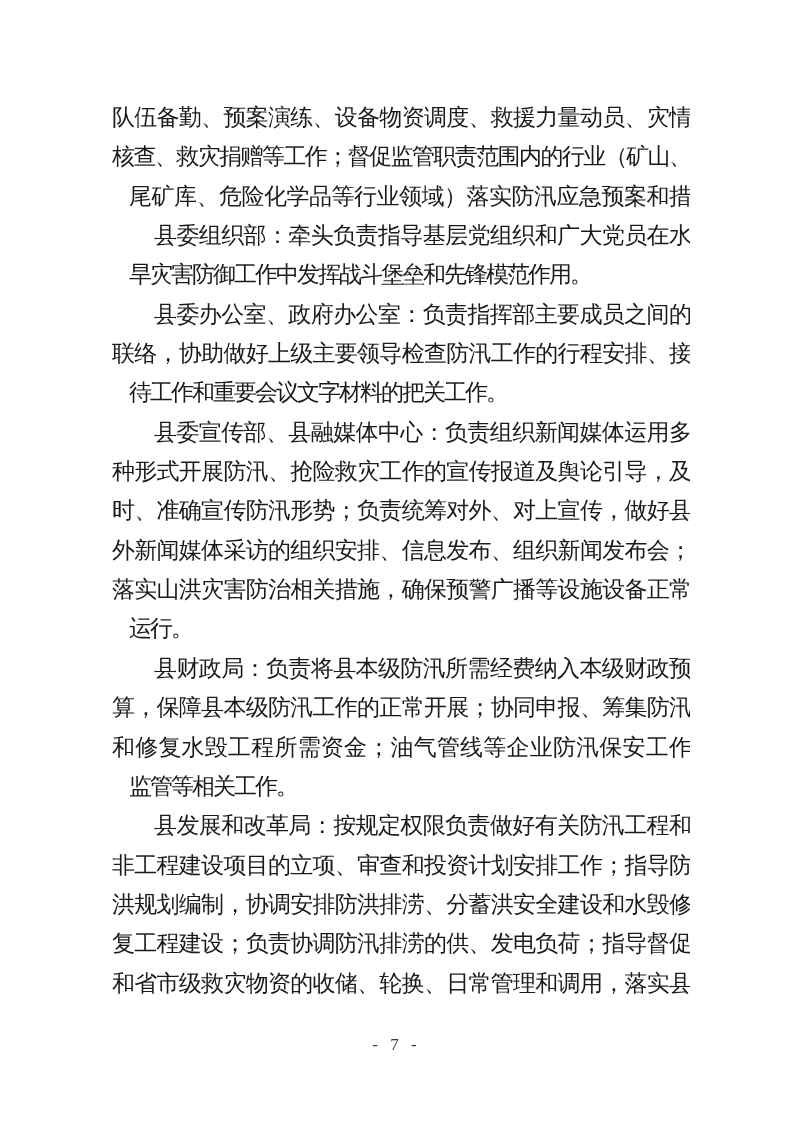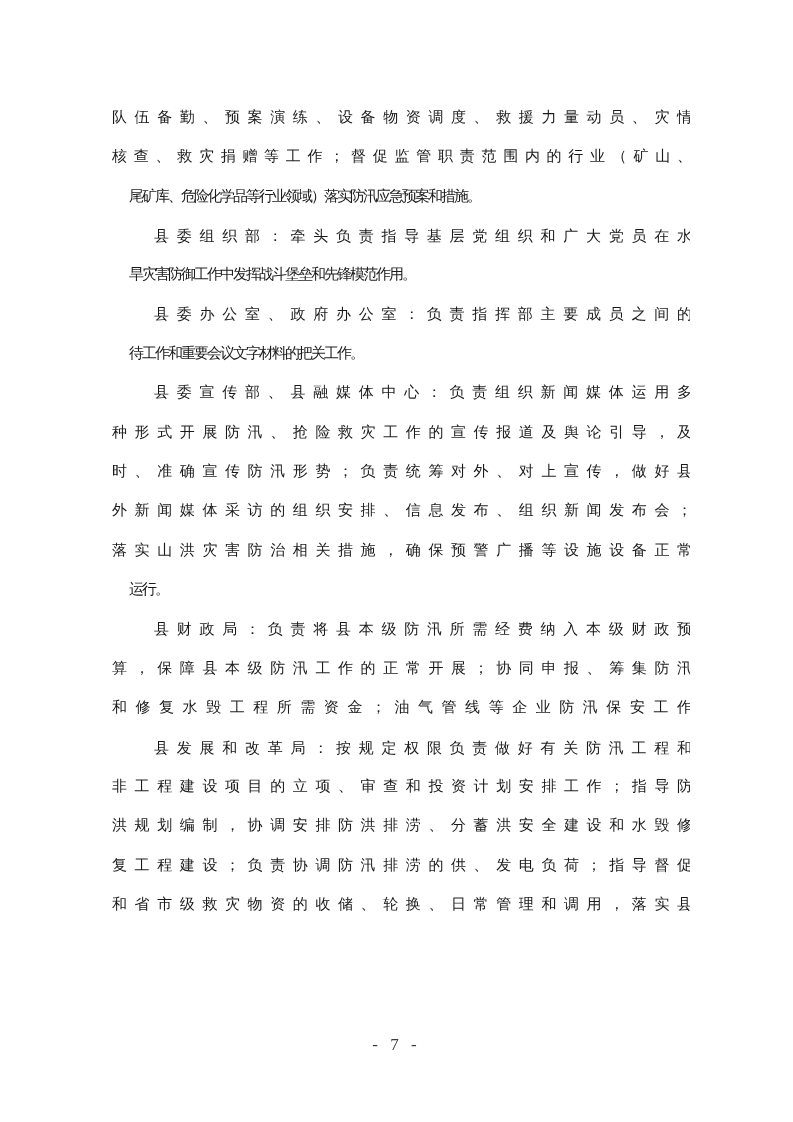--- a/index.html
+++ b/index.html
@@ -21,21 +21,21 @@
     overflow: hidden;
   }
   .content {
     position: absolute;
     left: 112px;
     top: 98px;
     width: 578px;
   }
   .paragraph { margin: 0; padding: 0; }
   .text-line {
-    font-size: 15px;
+    font-size: 23px;
     letter-spacing: -2px;
     line-height: 39.35px;
     height: 39.35px;
     overflow: hidden;
     color: #1a1a1a;
     text-align: justify;
     text-align-last: justify;
     text-justify: inter-character;
   }
   .text-line.indent-first { text-indent: 42px; }
@@ -65,34 +65,36 @@
         <div class="text-line">队伍备勤、预案演练、设备物资调度、救援力量动员、灾情</div>
         <div class="text-line">核查、救灾捐赠等工作；督促监管职责范围内的行业（矿山、</div>
         <div class="text-line para-last">尾矿库、危险化学品等行业领域）落实防汛应急预案和措施。</div>
       </div>
       <div class="paragraph">
         <div class="text-line indent-first"><b class="lead">县委组织部：</b><span>牵头负责指导基层党组织和广大党员在水</span></div>
         <div class="text-line para-last">旱灾害防御工作中发挥战斗堡垒和先锋模范作用。</div>
       </div>
       <div class="paragraph">
         <div class="text-line indent-first">县委办公室、政府办公室：负责指挥部主要成员之间的</div>
+        <div class="text-line">联络，协助做好上级主要领导检查防汛工作的行程安排、接</div>
         <div class="text-line para-last">待工作和重要会议文字材料的把关工作。</div>
       </div>
       <div class="paragraph">
         <div class="text-line indent-first">县委宣传部、县融媒体中心：负责组织新闻媒体运用多</div>
         <div class="text-line">种形式开展防汛、抢险救灾工作的宣传报道及舆论引导，及</div>
         <div class="text-line">时、准确宣传防汛形势；负责统筹对外、对上宣传，做好县</div>
         <div class="text-line">外新闻媒体采访的组织安排、信息发布、组织新闻发布会；</div>
         <div class="text-line">落实山洪灾害防治相关措施，确保预警广播等设施设备正常</div>
         <div class="text-line para-last">运行。</div>
       </div>
       <div class="paragraph">
         <div class="text-line indent-first"><b class="lead">县财政局：</b><span>负责将县本级防汛所需经费纳入本级财政预</span></div>
         <div class="text-line">算，保障县本级防汛工作的正常开展；协同申报、筹集防汛</div>
         <div class="text-line">和修复水毁工程所需资金；油气管线等企业防汛保安工作</div>
+        <div class="text-line para-last">监管等相关工作。</div>
       </div>
       <div class="paragraph">
         <div class="text-line indent-first"><b class="lead">县发展和改革局：</b><span>按规定权限负责做好有关防汛工程和</span></div>
         <div class="text-line">非工程建设项目的立项、审查和投资计划安排工作；指导防</div>
         <div class="text-line">洪规划编制，协调安排防洪排涝、分蓄洪安全建设和水毁修</div>
         <div class="text-line">复工程建设；负责协调防汛排涝的供、发电负荷；指导督促</div>
         <div class="text-line">和省市级救灾物资的收储、轮换、日常管理和调用，落实县</div>
       </div>
     </main>
   <footer class="page-number">- 7 -</footer>

